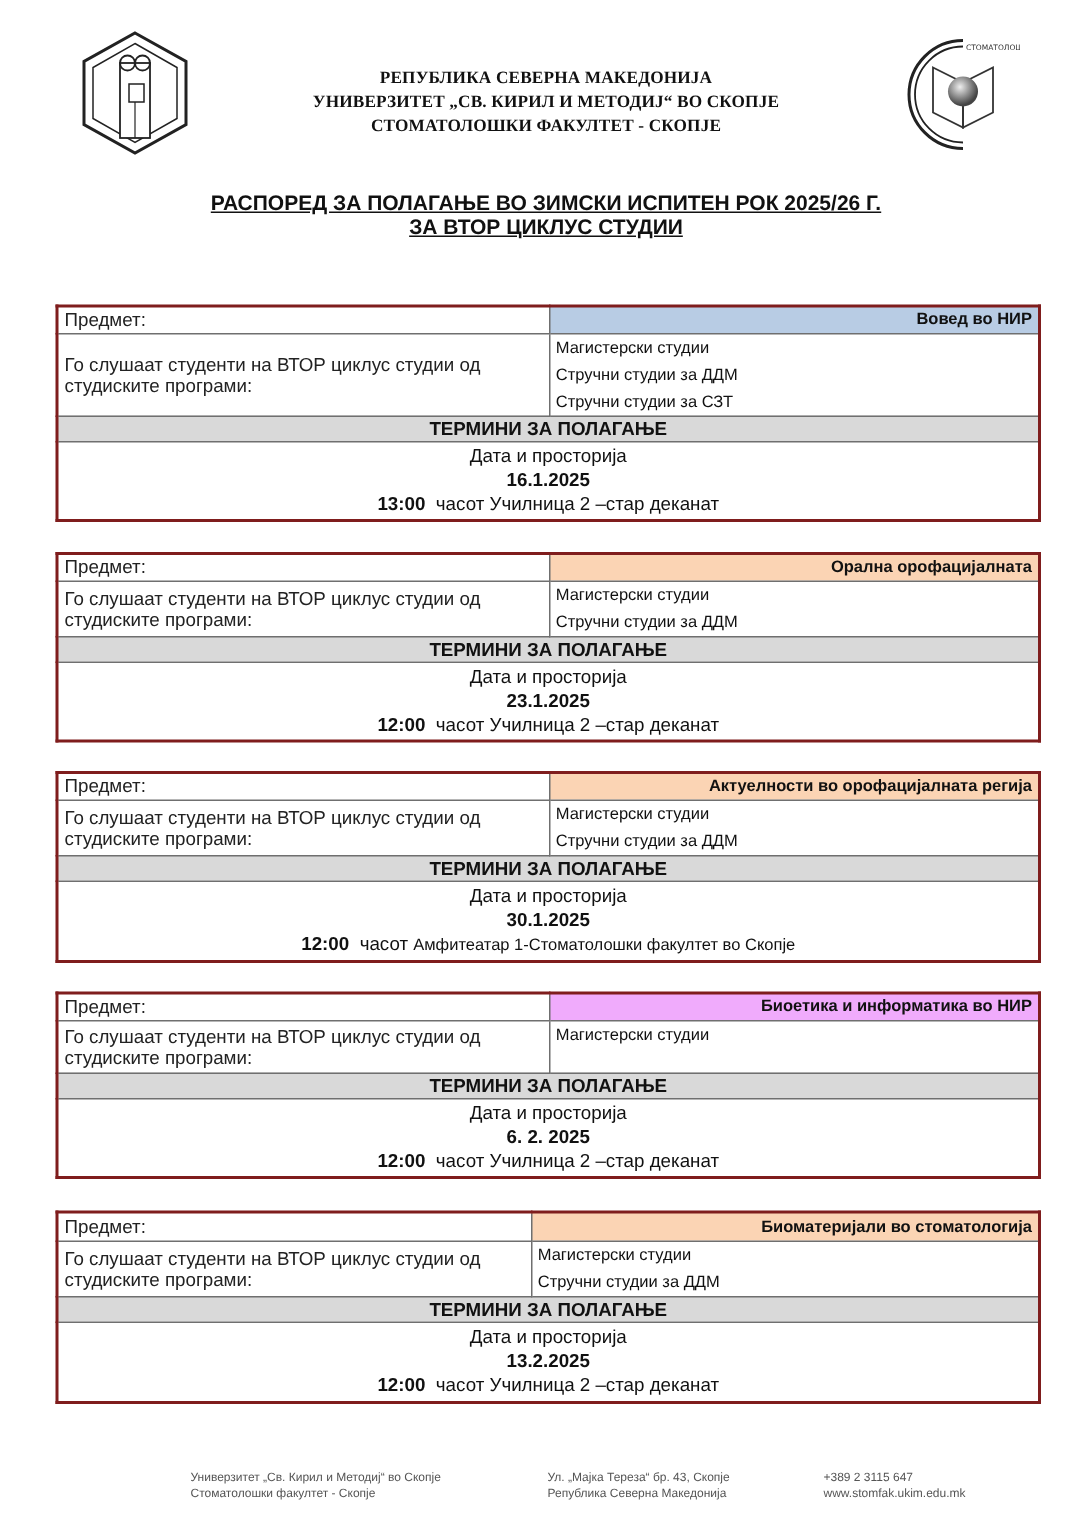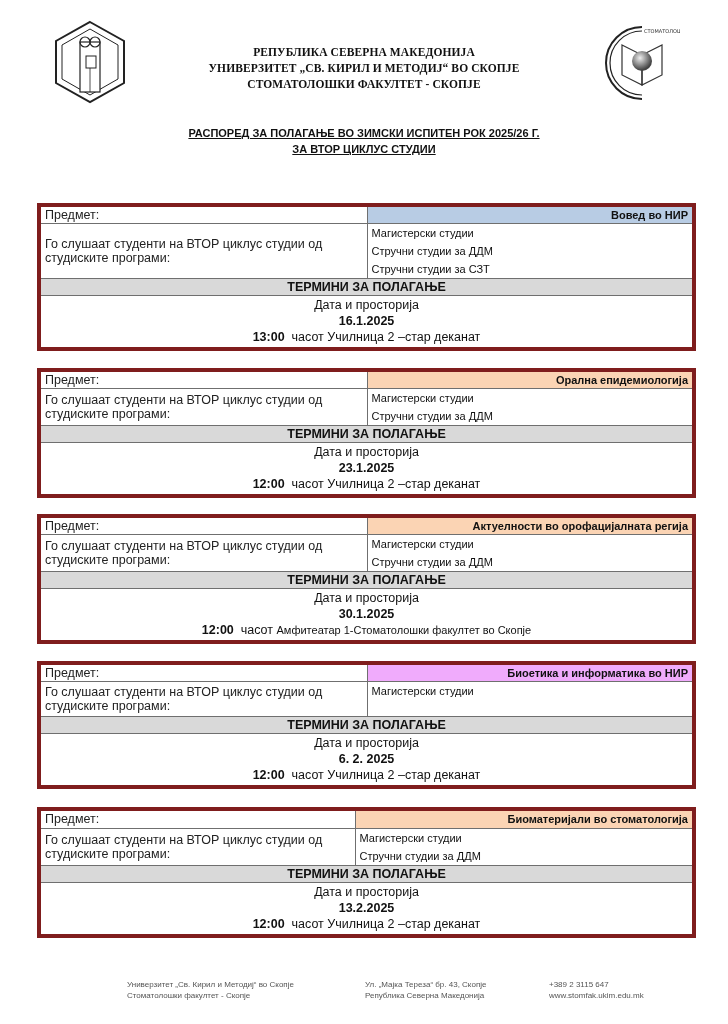--- a/index.html
+++ b/index.html
@@ -5,27 +5,27 @@
   html, body { margin: 0; padding: 0; background: #ffffff; }
   body {
     width: 728px; height: 1024px; position: relative; overflow: hidden;
     font-family: "Liberation Sans", sans-serif; color: #111;
   }
   .logo-left { position: absolute; left: 52px; top: 20px; width: 76px; height: 84px; }
   .logo-right { position: absolute; left: 604px; top: 23px; width: 76px; height: 80px; }
   .org { position: absolute; left: 0; width: 728px; top: 44px; text-align: center;
     font-family: "Liberation Serif", serif; font-weight: bold; font-size: 11.5px; line-height: 16px; letter-spacing: 0.1px; }
   .title { position: absolute; left: 0; width: 728px; text-align: center; font-weight: bold;
-    text-decoration: underline; font-size: 11px; }
+    text-decoration: underline; font-size: 14px; }
   .t1 { top: 127px; }
   .t2 { top: 143px; }
 
   table.exam { position: absolute; border-collapse: collapse; table-layout: fixed; }
   table.exam td { border: 1.5px solid #6f6f6f; padding: 0 4px; vertical-align: middle; }
-  table.exam { border: 4px solid #7f1d1d; }
+  table.exam { border: 2px solid #7f1d1d; }
   .lbl { font-size: 12.5px; color: #222; }
   .subj { font-family: "Liberation Sans", sans-serif; font-weight: bold; font-size: 11px; color: #111; text-align: right; }
   .prog { font-size: 11px; line-height: 18px; color: #111; margin-left: 36px; }
   .prog div { height: 18px; }
   .termhead { background: #d9d9d9; text-align: center; font-weight: bold; font-size: 12.5px; height: 16px; padding: 0 !important; margin-top: 40px; }
   .info { text-align: center; font-size: 12.5px; line-height: 16px; padding: 1px 0 2px 0 !important; }
   .info .date { font-weight: bold; }
   .info .time { font-weight: bold; }
   .info .room { font-size: 12.5px; }
   .info .room-sm { font-size: 11px; }
@@ -112,21 +112,21 @@
   </table>
 
 <table class="exam" style="left:37px; top:368px; width:655px;">
   <colgroup>
       <col style="width:328px">
       <col style="width:327px">
     </colgroup>
   <tbody>
       <tr style="height:18px">
     <td class="lbl">Предмет:</td>
-    <td class="subj orange">Орална епидемиологија</td>
+    <td class="subj orange">Орална орофацијалната</td>
   </tr>
   <tr style="height:35px">
     <td class="lbl">Го слушаат студенти на ВТОР циклус студии од студиските програми:</td>
     <td class="prog">
       <div>Магистерски студии</div>
       <div>Стручни студии за ДДМ</div>
     </td>
   </tr>
   <tr>
         <td colspan="2" class="termhead">ТЕРМИНИ ЗА ПОЛАГАЊЕ</td>

